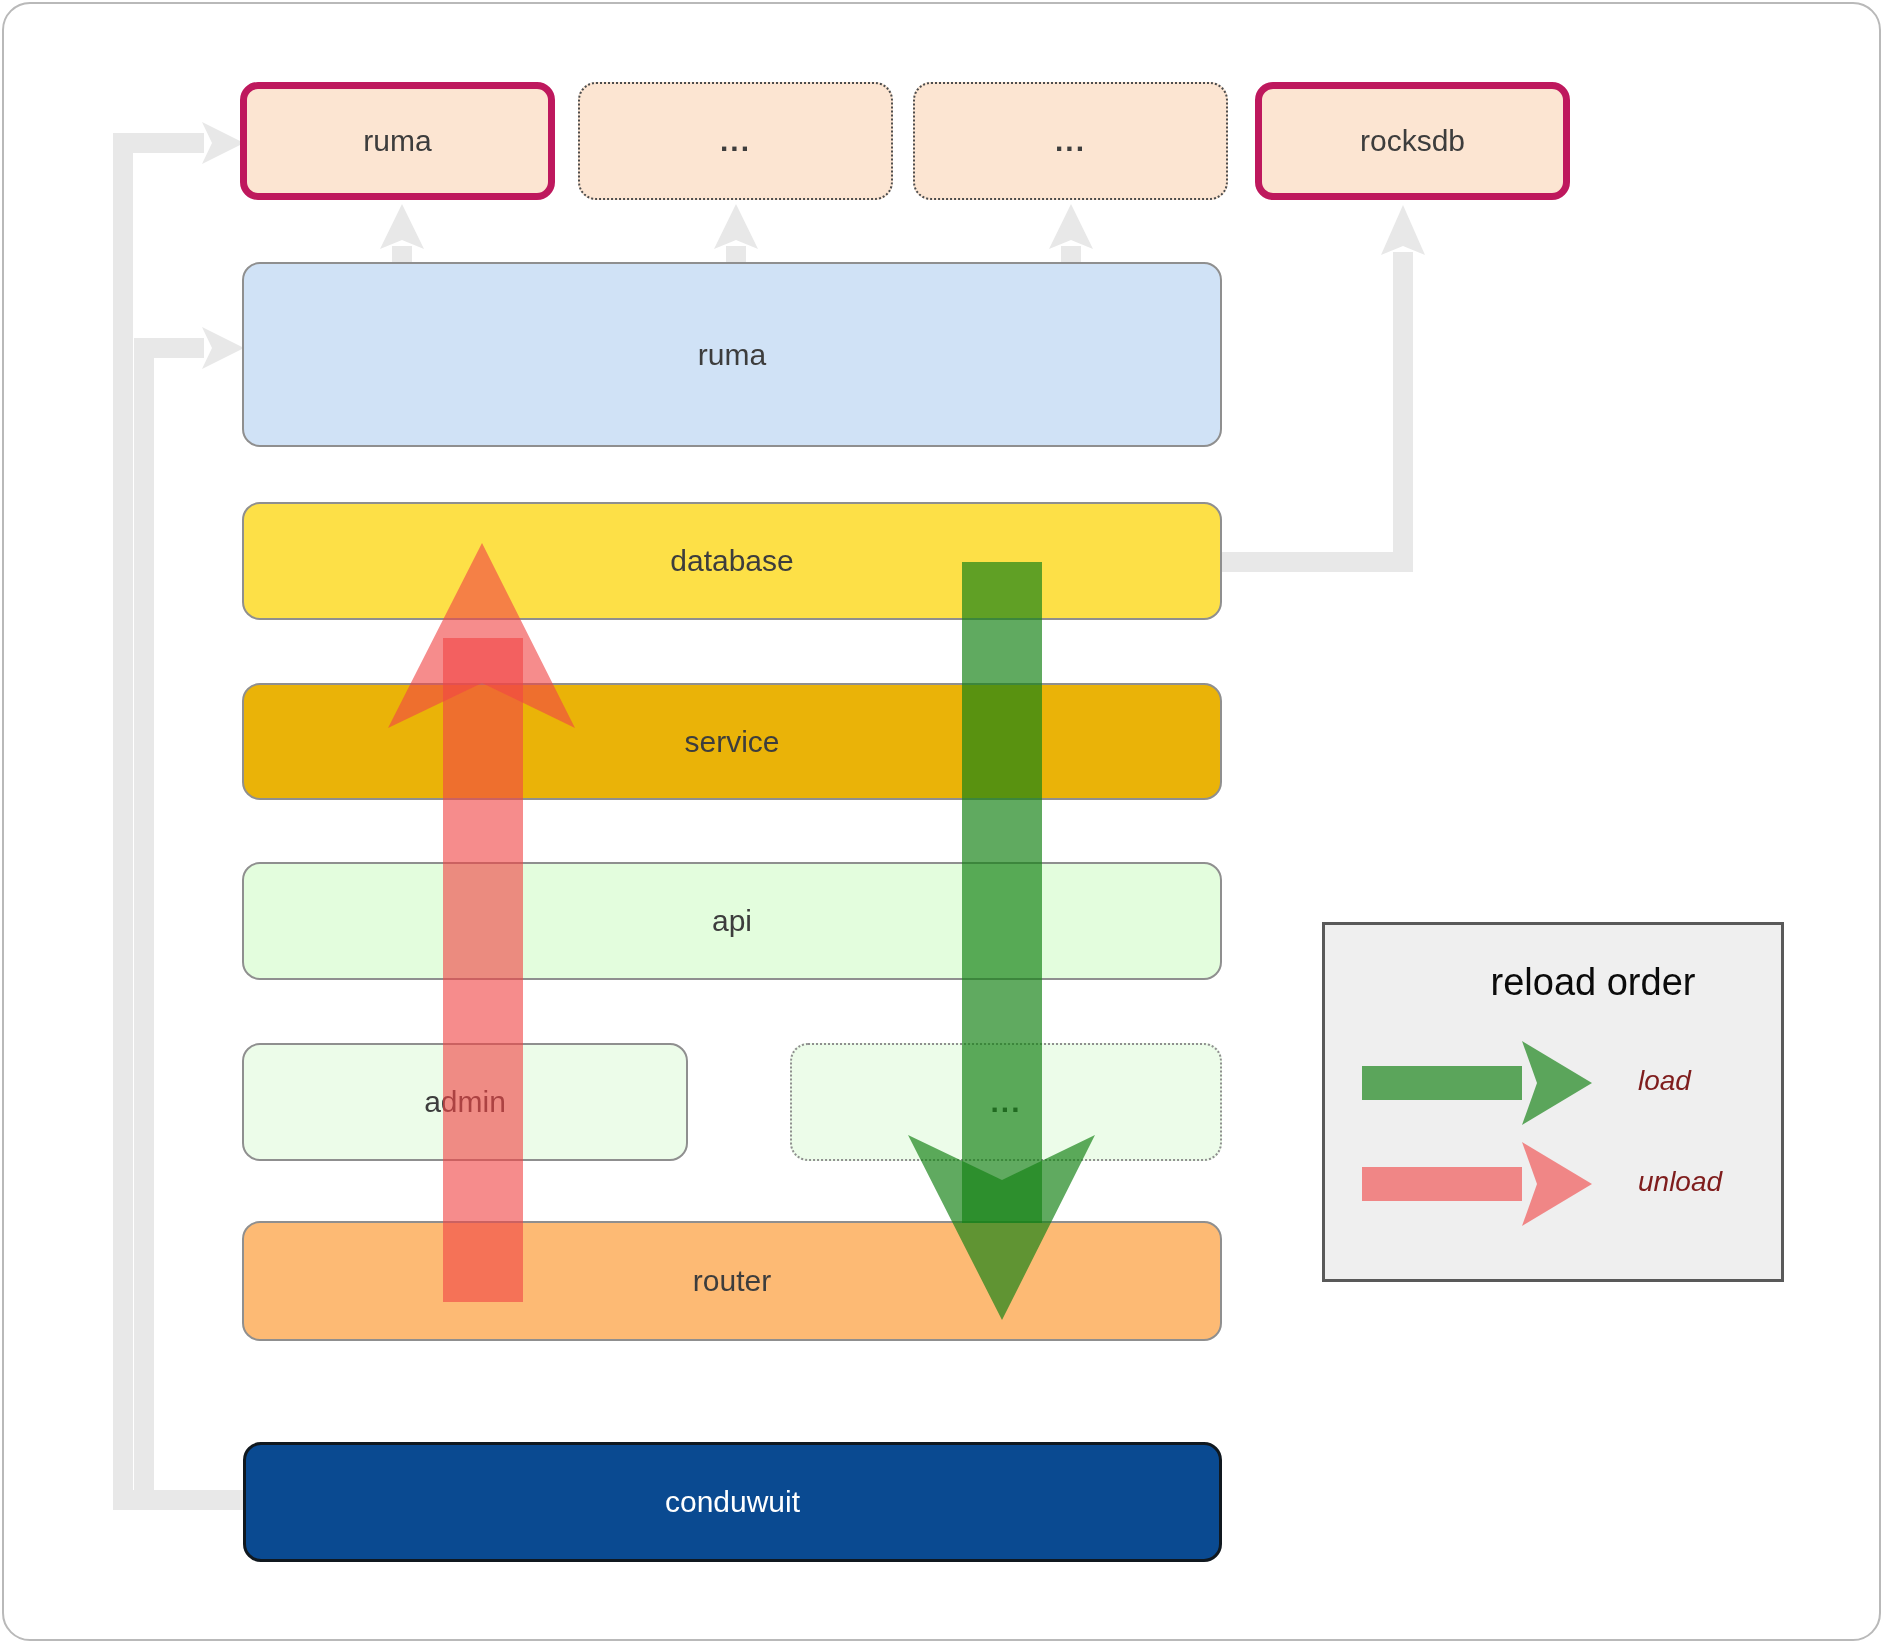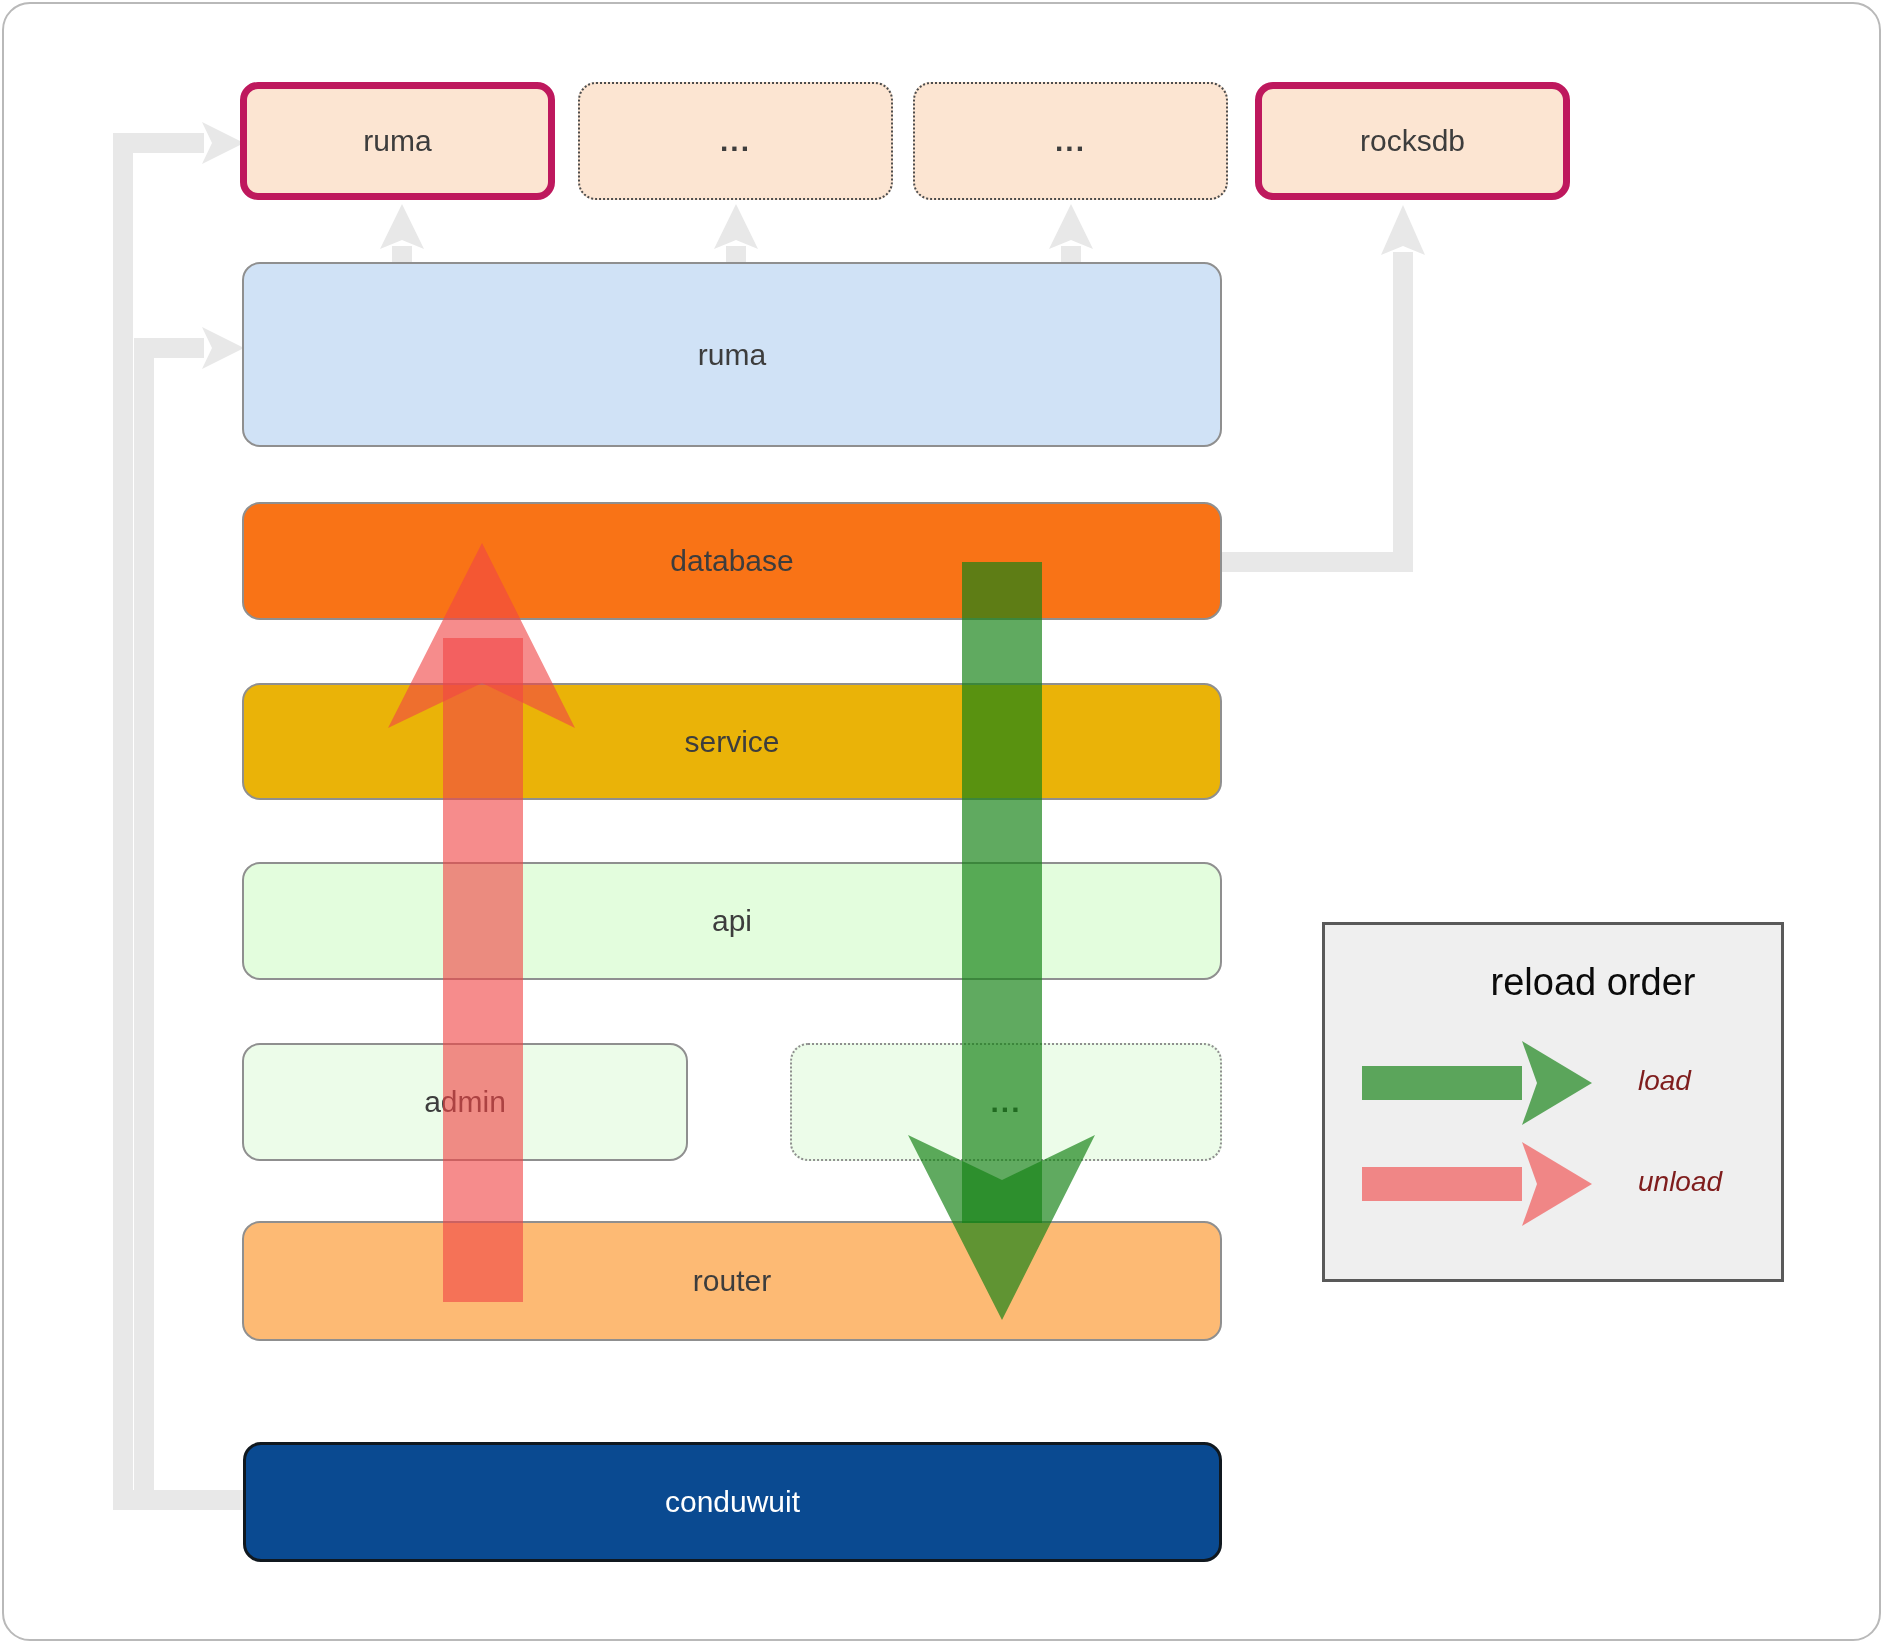--- a/index.html
+++ b/index.html
@@ -23,21 +23,21 @@
     display:flex;align-items:center;justify-content:center;
     font-size:30px;color:#3d3d3d;
     border-radius:18px;
   }
   .solid-dark{border:7px solid #be185d;}
   .solid-gray{border:2px solid #8f8f8f;}
   .dotted-dark{border:2px dotted #4d4d4d;}
   .dotted-gray{border:2px dotted #8f8f8f;}
   .peach{background:#fce5d2;}
   .blue{background:#d0e2f6;}
-  .green-bright{background:#f97316;}
+  .green-bright{background:#fde047;}
   .green-light{background:#eab308;}
   .green-lighter{background:#e3fddd;}
   .green-faint{background:#ecfce9;}
   .white{background:#fdba74;}
   .navy{background:#0a4a91;border:3px solid #10181f;color:#ffffff;}
   .dots-label{font-weight:700;letter-spacing:2px;}
   #legend{
     position:absolute;left:1322px;top:922px;width:462px;height:360px;
     box-sizing:border-box;background:#efefef;border:3px solid #595959;
     z-index:2;

